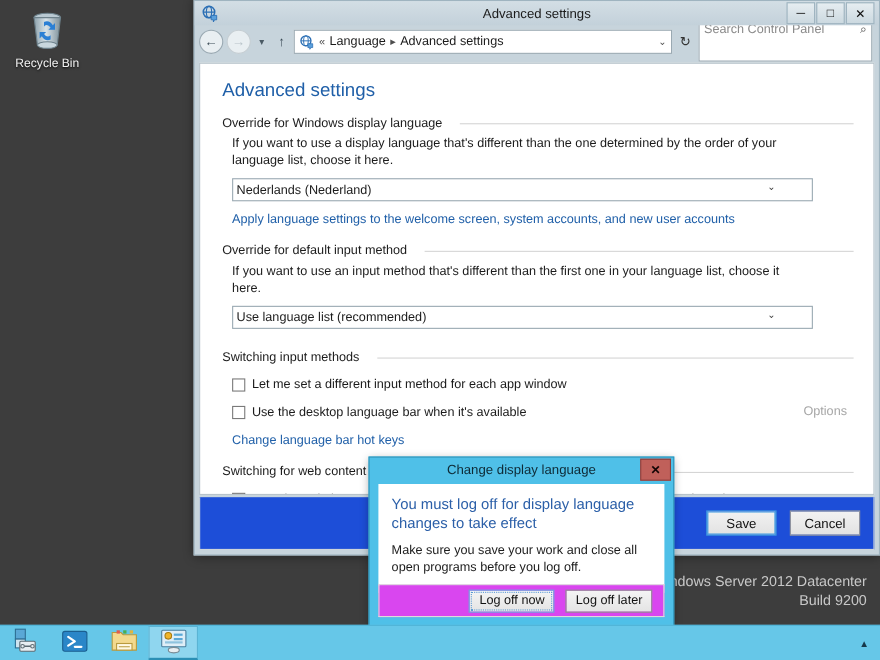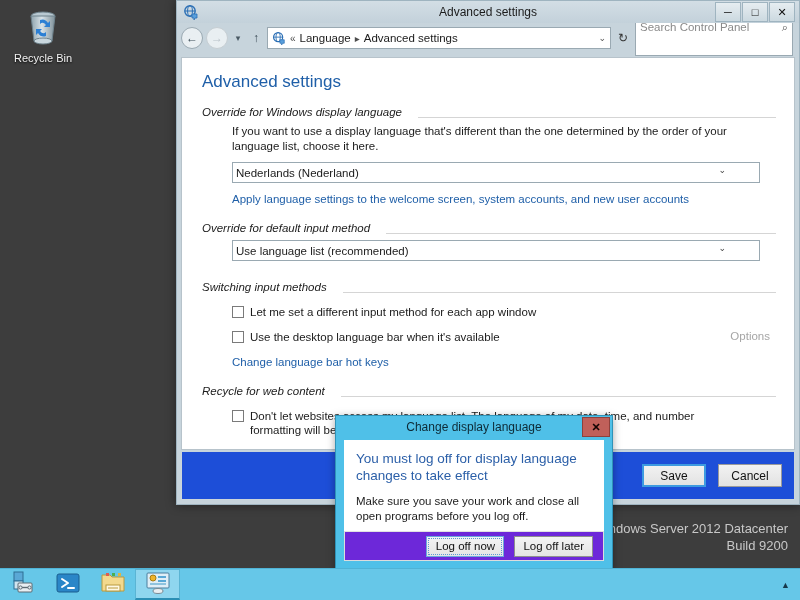--- a/index.html
+++ b/index.html
@@ -122,25 +122,25 @@
     border:1px solid #9a9a9a; font-size:12px; color:#111;
     display:flex; align-items:center; justify-content:center; cursor:default;
     font-family:"Liberation Sans", sans-serif;
   }
   .btn.focused { border:1px solid #3d9ae0; box-shadow:0 0 0 1px #3d9ae0 inset; }
 
   
   .page { padding:14px 18px 0 18px; color:#1b1b1b; }
   .page-title { color:#1f5fa8; font-size:17px; margin:0 0 14px 2px; font-weight:normal; }
   .group {
-    display:flex; align-items:flex-end; gap:16px;
-    font-size:11.5px; color:#1b1b1b; margin:0 0 6px 2px;font-style:italic;
+    display:flex; align-items:center; gap:16px;
+    font-size:11.5px; color:#1b1b1b; margin:0 0 6px 2px;
   }
   .group .rule { flex:1; height:1px; background:#d5d5d5; }
-  .indent { margin-left:32px; }
+  .indent { margin-left:11px; }
   .desc { font-size:11.5px; line-height:15px; color:#1b1b1b; margin:0 0 8px 0; max-width:500px; }
   select.combo {
     width:528px; height:21px; font-size:11.5px; padding:1px 3px;
     border:1px solid #9aa9b2; background:#fff; color:#1b1b1b;
     font-family:"Liberation Sans", sans-serif; -webkit-appearance:none; appearance:none;
     background-image:linear-gradient(#fff,#fff);
   }
   .combo-wrap { position:relative; width:500px; margin-bottom:9px; }
   .combo-wrap .combo-arrow {
     position:absolute; right:6px; top:3px; font-size:9px; color:#444; pointer-events:none;
@@ -176,21 +176,21 @@
   #dlg-body {
     position:absolute; left:8px; right:8px; top:24px; bottom:30px;
     background:#fff; padding:10px 12px; overflow:hidden;
   }
   #dlg-head {
     color:#2b5fa8; font-size:13.5px; line-height:17px; margin:0 0 10px 0;
   }
   #dlg-text { font-size:11.5px; line-height:15px; color:#1b1b1b; }
   #dlg-buttons {
     position:absolute; left:8px; right:8px; bottom:8px; height:30px;
-    background:#6d28d9; border:1px solid #dcdcdc; border-top:1px solid #e2e2e2;
+    background:#d946ef; border:1px solid #dcdcdc; border-top:1px solid #e2e2e2;
     display:flex; align-items:center; justify-content:flex-end;
     gap:10px; padding-right:10px;
   }
   .dlgbtn {
     min-width:78px; height:21px; padding:0 8px;
     background:linear-gradient(#f4f4f4,#e4e4e4);
     border:1px solid #8f8f8f; font-size:11.5px; color:#111;
     display:flex; align-items:center; justify-content:center; cursor:default;
   }
   .dlgbtn.focused { outline:1px dotted #5b9bd5; outline-offset:-3px; border-color:#6aa9dd; }
@@ -292,20 +292,21 @@
             <span class="combo-arrow">⌄</span>
           </div>
           <a class="link" href="#">Apply language settings to the welcome screen, system accounts, and new user accounts</a>
         </div>
 
         <div class="group" style="margin-top:16px">
           <span>Override for default input method</span>
           <span class="rule"></span>
         </div>
         <div class="indent">
+          <p class="desc">If you want to use an input method that's different than the first one in your language list, choose it here.</p>
           <div class="combo-wrap">
             <select class="combo">
               <option>Use language list (recommended)</option>
             </select>
             <span class="combo-arrow">⌄</span>
           </div>
         </div>
 
         <div class="group" style="margin-top:20px">
           <span>Switching input methods</span>
@@ -318,21 +319,21 @@
           </div>
           <div class="cbrow">
             <span class="cb"></span>
             <span class="cbtext">Use the desktop language bar when it's available</span>
             <span class="opt-dis">Options</span>
           </div>
           <a class="link" href="#">Change language bar hot keys</a>
         </div>
 
         <div class="group" style="margin-top:16px">
-          <span>Recycle for web content</span>
+          <span>Switching for web content</span>
           <span class="rule"></span>
         </div>
         <div class="indent" style="margin-top:12px">
           <div class="cbrow">
             <span class="cb"></span>
             <span class="cbtext">Don't let websites access my language list. The language of my date, time, and number formatting will be used instead.</span>
           </div>
         </div>
 
       </div>

